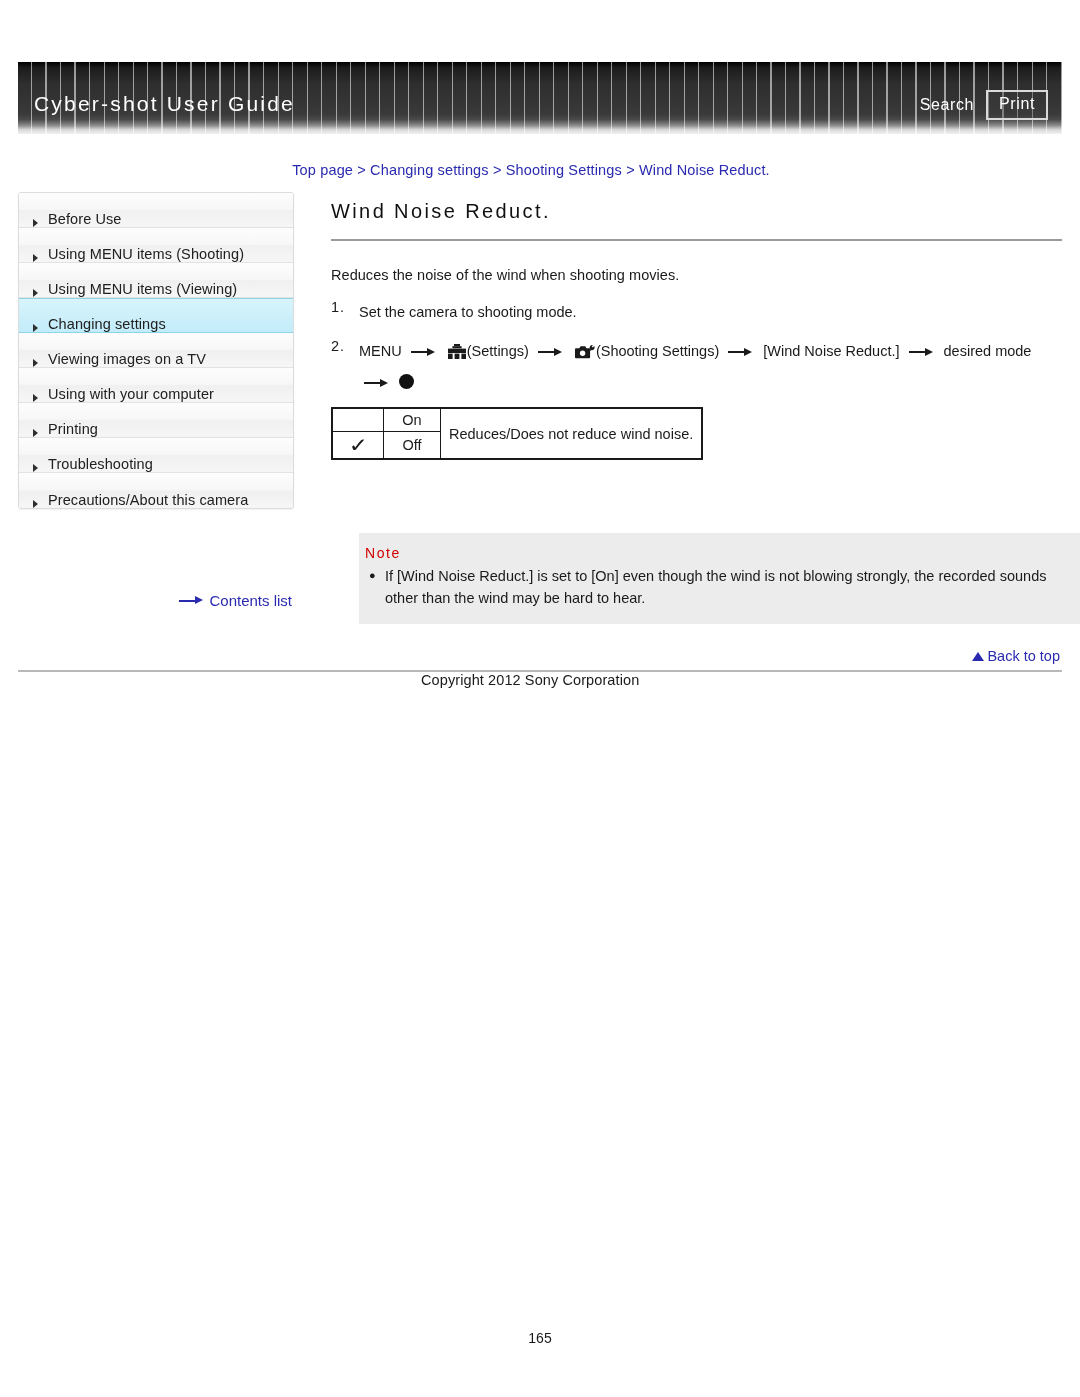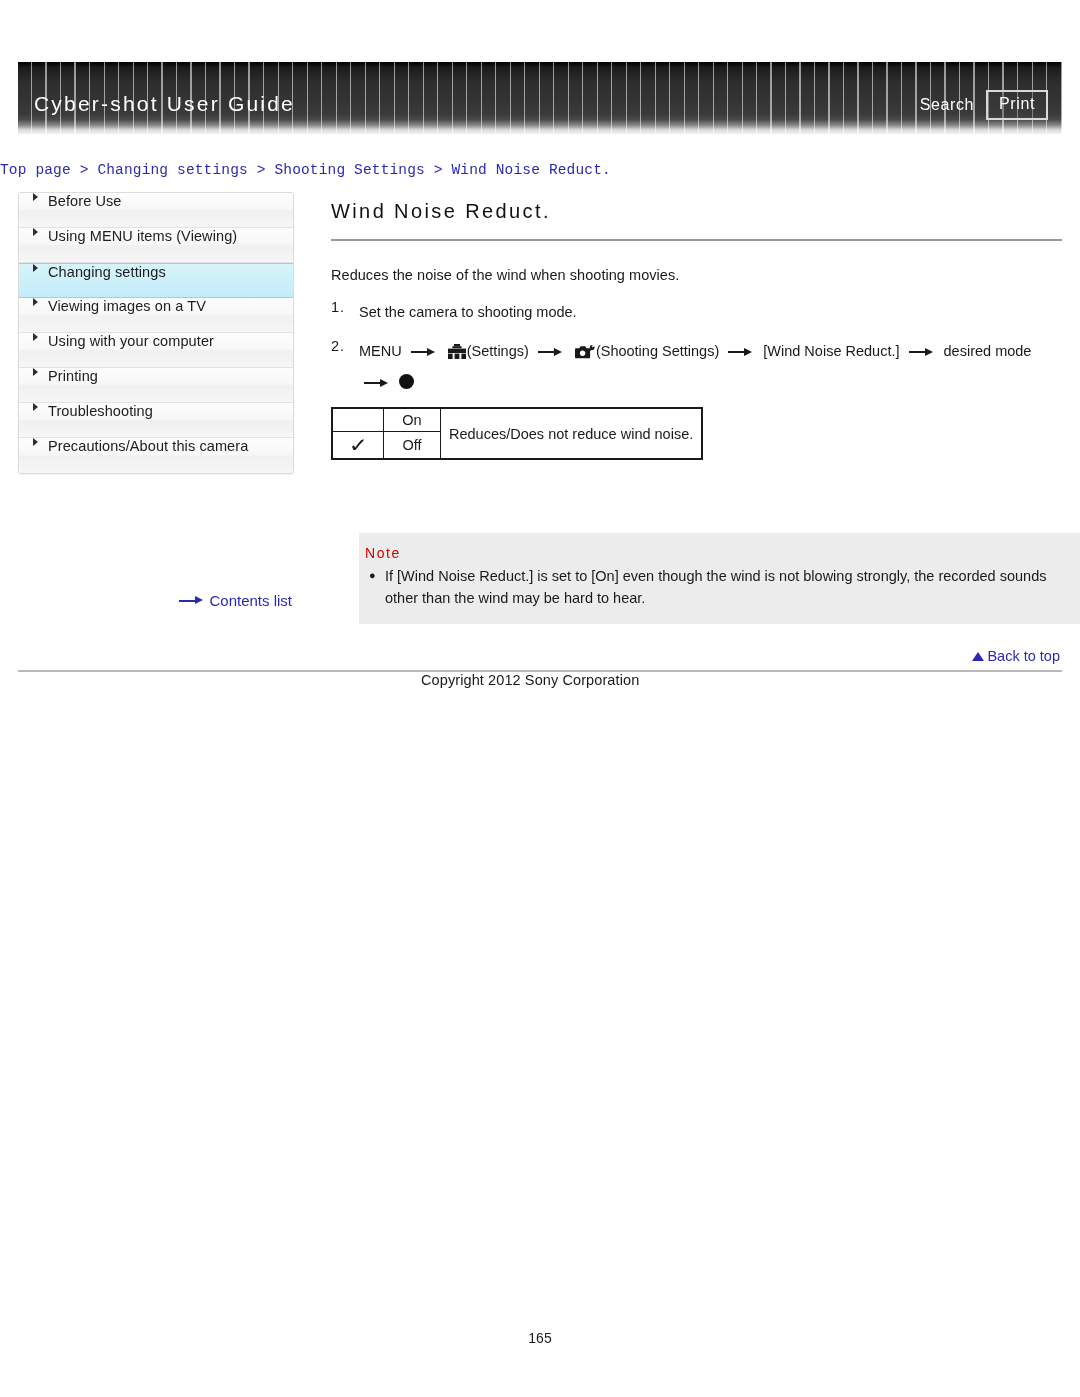--- a/index.html
+++ b/index.html
@@ -82,46 +82,45 @@
     cursor: pointer;
     line-height: 1.15;
   }
 
   
   .breadcrumb {
     position: absolute;
     left: 0;
     top: 162px;
     width: 1062px;
-    text-align: left;
+    text-align: center;
     font-size: 14.5px;
     color: #2a2ab0;
     letter-spacing: 0.15px;
-    font-family: Liberation Mono, monospace;
   }
   .breadcrumb .crumb { color: #2a2ab0; cursor: pointer; }
   .breadcrumb .sep { color: #2a2ab0; }
 
   
   .sidebar {
     position: absolute;
     left: 18px;
     top: 192px;
     width: 274px;
     background: linear-gradient(to right, #fbfbfb 0%, #f4f4f4 55%, #e9e9e9 100%);
     border: 1px solid #dcdcdc;
     border-radius: 3px;
     box-shadow: 0 1px 2px rgba(0,0,0,0.06);
     overflow: hidden;
   }
   .side-item {
     position: relative;
     height: 35px;
     display: flex;
-    align-items: flex-start;
+    align-items: flex-end;
     padding-left: 14px;
     border-bottom: 1px solid #e2e2e2;
     background: linear-gradient(to bottom, #fdfdfd 0%, #f7f7f7 48%, #f0f0f0 52%, #f6f6f6 100%);
     cursor: pointer;
     box-sizing: border-box;
   }
   .side-item:last-child { border-bottom: none; }
   .side-item.active {
     background: linear-gradient(to bottom, #d8f4fb 0%, #cdf0fa 50%, #c2ecfa 100%);
     border-top: 1px solid #8fd5ea;
@@ -374,20 +373,24 @@
   <span class="sep">&gt;</span>
   <span class="crumb">Shooting Settings</span>
   <span class="sep">&gt;</span>
   <span class="crumb">Wind Noise Reduct.</span>
 </div>
 
 <div class="sidebar">
   <div class="side-item">
     <span class="tri"></span>
     <span class="side-label">Before Use</span>
+  </div>
+  <div class="side-item">
+    <span class="tri"></span>
+    <span class="side-label">Using MENU items (Shooting)</span>
   </div>
   <div class="side-item">
     <span class="tri"></span>
     <span class="side-label">Using MENU items (Viewing)</span>
   </div>
   <div class="side-item active">
     <span class="tri"></span>
     <span class="side-label">Changing settings</span>
   </div>
   <div class="side-item">

